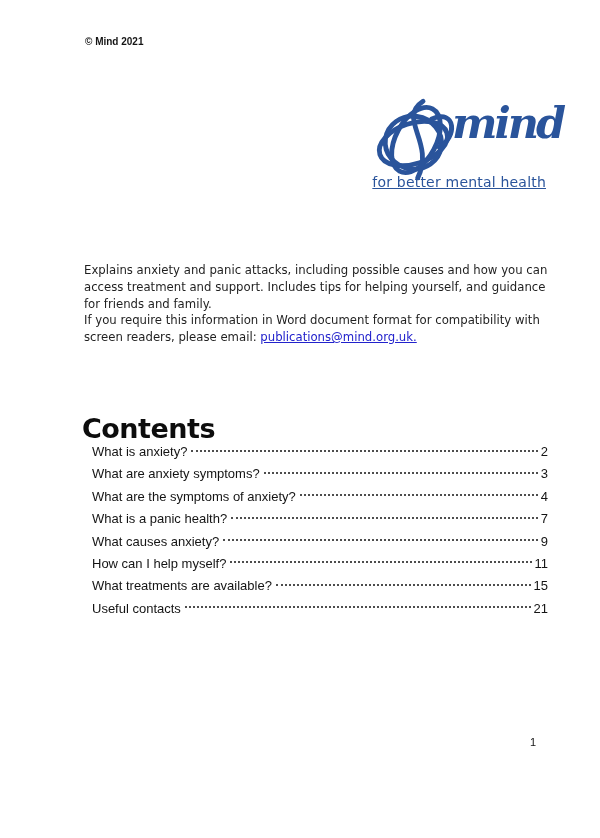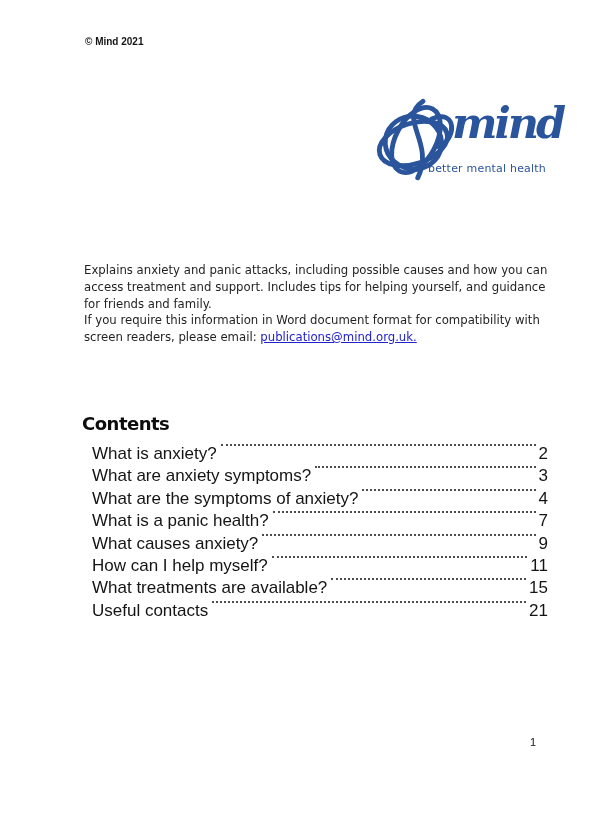--- a/index.html
+++ b/index.html
@@ -26,23 +26,23 @@
   .scribble { position:absolute; left:0; top:2px; width:88px; height:88px; }
   .wordmark {
     position:absolute; left:80px; top:8px;
     font-family:"DejaVu Serif", serif;
     font-style:italic; font-weight:700;
     font-size:43px; line-height:1;
     letter-spacing:-3px;
     color:#2A549B;
   }
   .tagline {
-    position:absolute; right:2px; top:68px;
-    font-size:11px; letter-spacing:0.2px;
-    color:#2A549B; white-space:nowrap;
+    position:absolute; right:2px; top:80px;
+    font-size:14px; letter-spacing:0.2px;
+    color:#2A549B; white-space:nowrap;text-decoration:underline;
   }
 
   
   .title {
     position:absolute; left:68px; top:203px;
     font-size:32px; font-weight:900;
     letter-spacing:-0.5px; color:#0d0d0d;
     white-space:nowrap;
   }
 
@@ -52,29 +52,29 @@
     font-size:11.7px; line-height:17px; color:#1f1f1f;
     text-align:left;
   }
   .para-1 { top:262px; }
   .para-2 { top:312px; }
   .email-link { color:#2222CC; text-decoration:underline; cursor:pointer; }
 
   
   .contents-heading {
     position:absolute; left:68px; top:413px;
-    font-size:18px; font-weight:900; color:#0d0d0d;
+    font-size:27px; font-weight:900; color:#0d0d0d;
     letter-spacing:-0.5px;
   }
   .toc { position:absolute; left:78px; top:444px; width:456px; }
   .toc-row {
-    display:flex; align-items:flex-start;
+    display:flex; align-items:center;
     height:15px; margin-bottom:7.4px;
     font-family:"Liberation Sans", sans-serif;
-    font-size:17px; color:#141414;
+    font-size:13px; color:#141414;
     cursor:pointer;
   }
   .toc-label { white-space:nowrap; padding-right:1px; }
   .toc-dots { flex:1; border-bottom:2px dotted #4d4d4d; margin:0 3px 2px 3px; }
   .toc-page { white-space:nowrap; }
 
   
   .page-number {
     position:absolute; left:516px; top:736px;
     font-family:"Liberation Sans", sans-serif;

